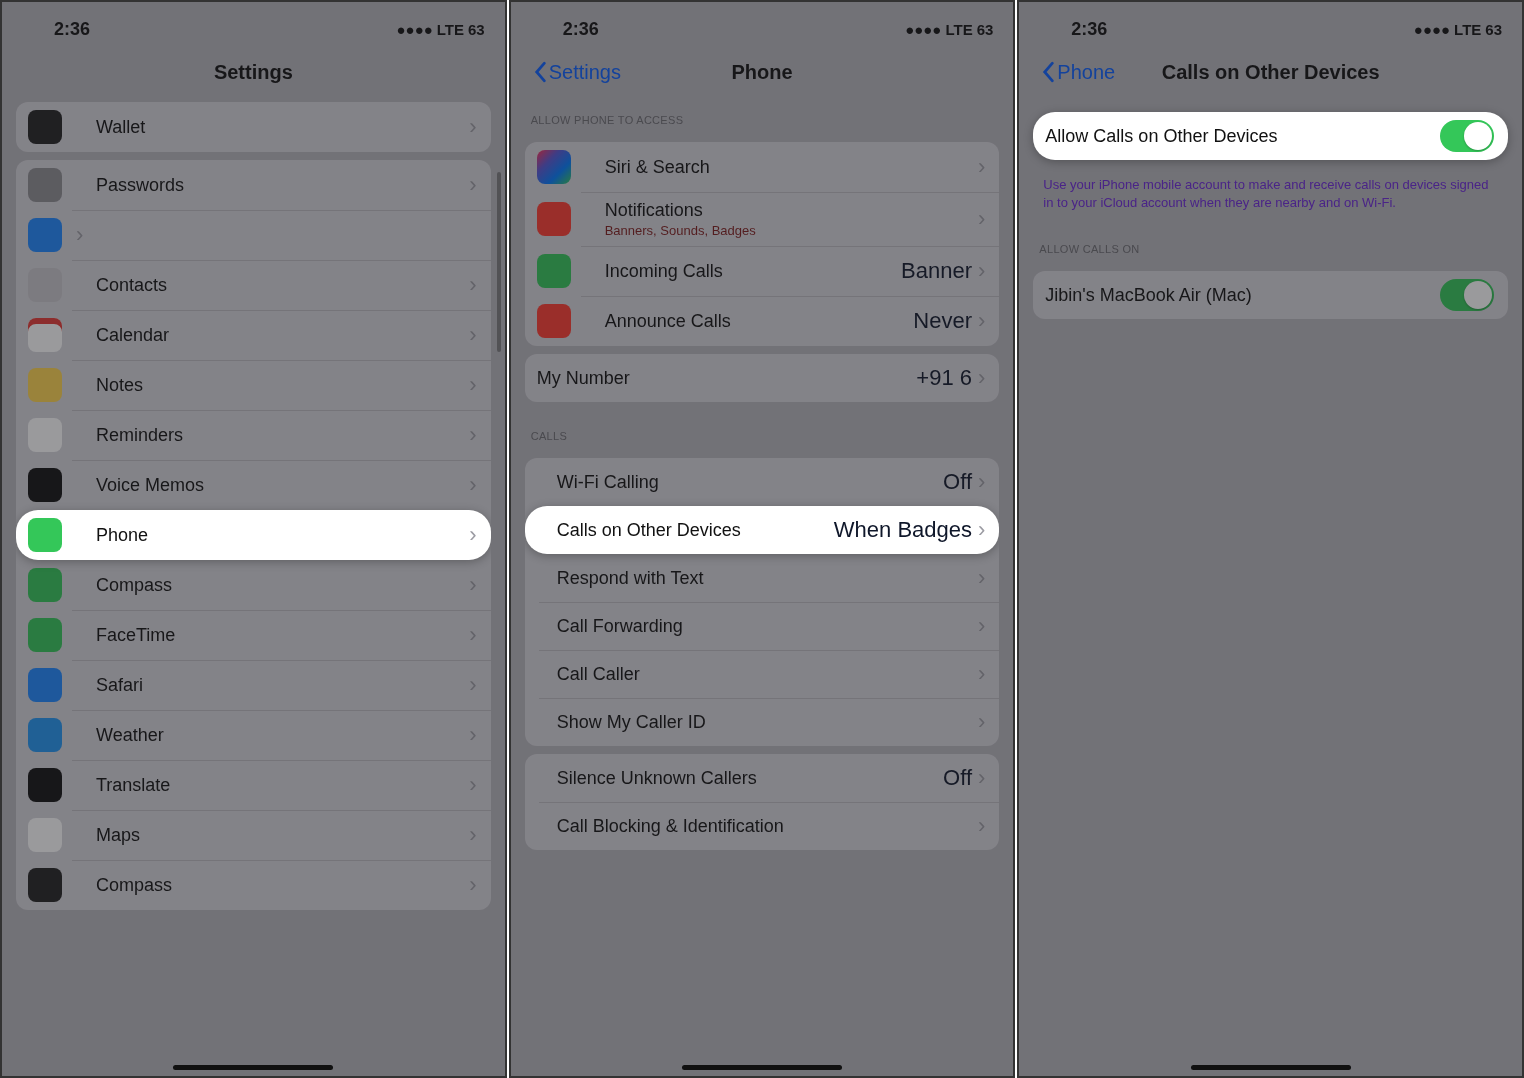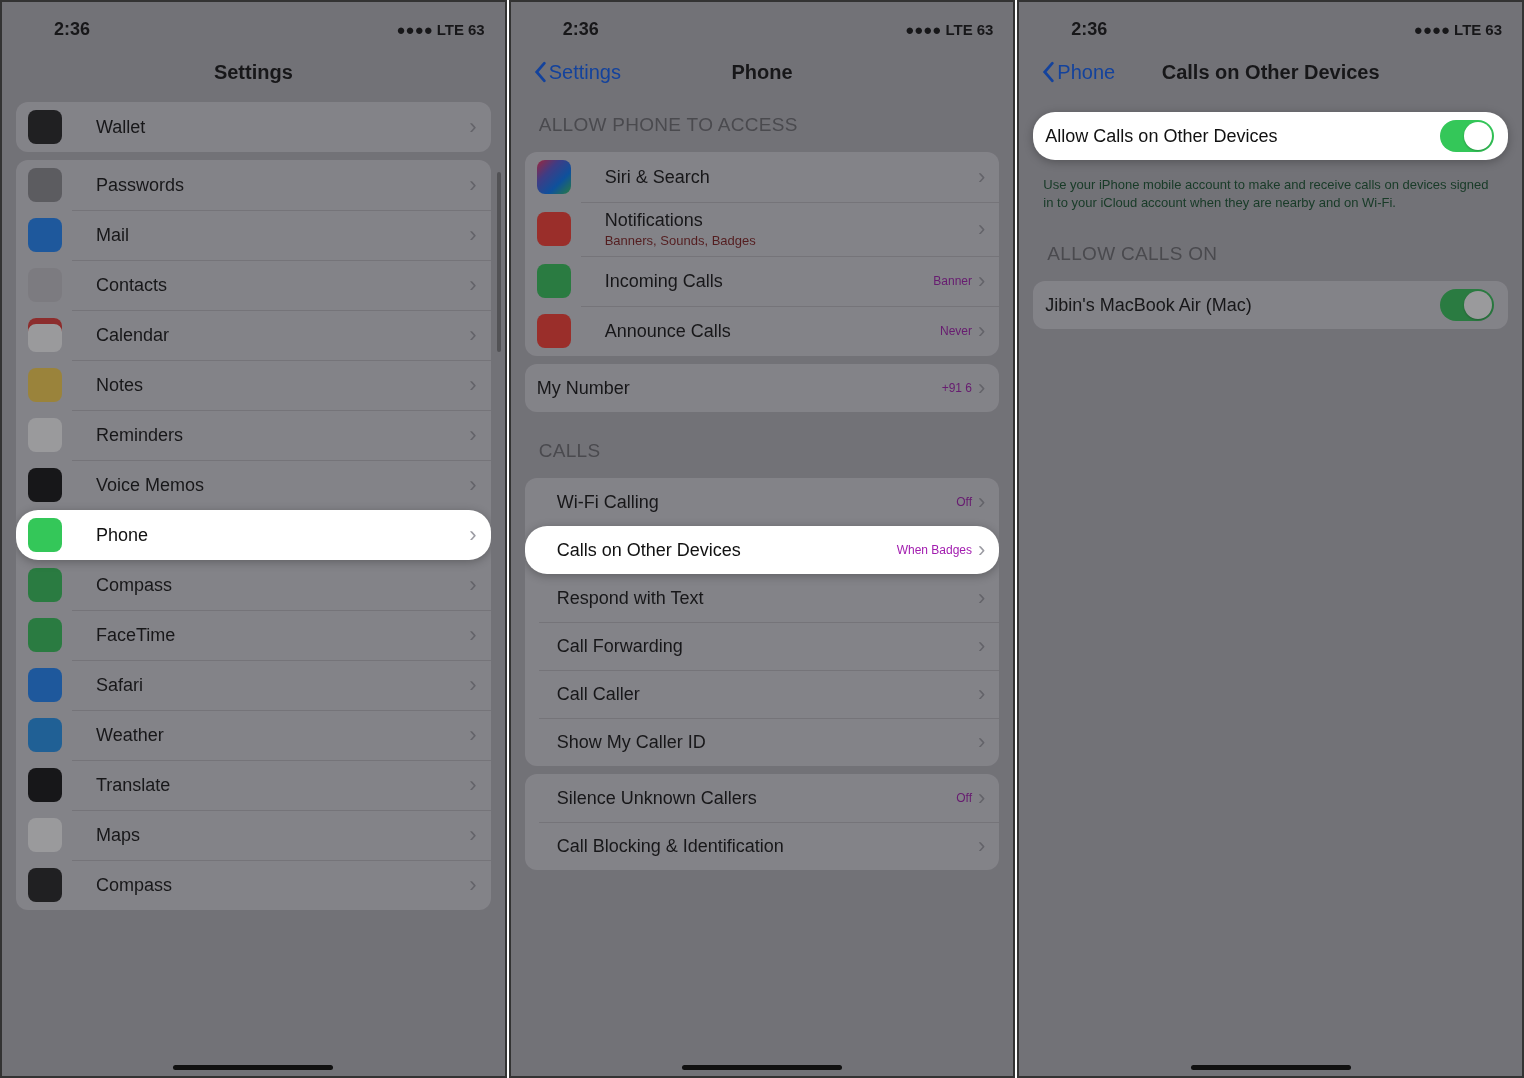--- a/index.html
+++ b/index.html
@@ -12,32 +12,32 @@
   .status { display: flex; justify-content: space-between; align-items: center; padding: 10px 20px 4px 28px; height: 48px; font-size: 18px; font-weight: 600; color: #111; margin-left: 24px; }
   .status .right { display: flex; align-items: center; gap: 4px; font-size: 15px; }
 
   
   .navhdr { display: flex; align-items: center; height: 44px; padding: 0 22px; position: relative; color:#111;}
   .navhdr .title { position: absolute; left: 0; right: 0; text-align: center; font-size: 20px; font-weight: 600; }
   .navhdr .back { color: #0a60ff; font-size: 20px; display: inline-flex; align-items: center; gap: 2px; z-index: 2;}
   .navhdr .back svg { width: 14px; height: 22px; }
 
   
-  .shdr { font-size: 19px; color: #6d6d72; padding: 20px 28px 8px; text-transform: uppercase; letter-spacing: 0.3px; }
-  .note { font-size: 13px; color: #14532d; padding: 8px 24px 12px; line-height: 1.35; }
+  .shdr { font-size: 11px; color: #6d6d72; padding: 20px 20px 8px; text-transform: uppercase; letter-spacing: 0.3px; }
+  .note { font-size: 13px; color: #6d28d9; padding: 8px 24px 12px; line-height: 1.35; }
 
   
   .card { background: #d6d5db; border-radius: 12px; margin: 8px 14px; overflow: hidden; }
   .row { display: flex; align-items: center; min-height: 48px; padding: 8px 14px 8px 12px; position: relative; color:#111;}
   .row + .row::before { content:""; position: absolute; top:0; left: 56px; right:0; height:1px; background: rgba(0,0,0,0.12); }
   .row.noicon + .row.noicon::before { left: 14px; }
   .row .icon { width: 34px; height: 34px; border-radius: 8px; margin-right: 14px; display:flex; align-items:center; justify-content:center; color:#fff; font-size:20px; flex-shrink:0;}
   .row .label { flex: 1; font-size: 18px; color: #111; }
   .row .sub { font-size: 13px; color: #7f1d1d; margin-top: 2px; }
-  .row .val { font-size: 12px; color: #a21caf; margin-right: 6px; }
+  .row .val { font-size: 22px; color: #0f172a; margin-right: 6px; }
   .row .chev { color: #9c9ca3; font-size: 22px; font-weight: 300; }
   .labels { display:flex; flex-direction:column; flex:1;margin-left:20px; }
 
   
   .toggle { width: 54px; height: 32px; border-radius: 16px; background: #34c759; position: relative; }
   .toggle::after { content:""; position:absolute; right:2px; top:2px; width:28px; height:28px; border-radius:50%; background:#fff; box-shadow:0 1px 2px rgba(0,0,0,0.25); }
 
   
   .hl { background:#fff; border-radius:22px; position:relative; z-index:100; box-shadow: 0 2px 10px rgba(0,0,0,0.28); }
   .card .row.hl + .row::before { content:none; }
@@ -83,23 +83,20 @@
   <div class="card" id="p1-card-b">
       <div class="row">
         <span class="icon ic-pass"></span>
         <div class="labels">
           <span class="label">Passwords</span>
         </div>
         <span class="chev">›</span>
       </div>
       <div class="row">
         <span class="icon ic-mail"></span>
-        <div class="labels">
-          <span class="label">Mail</span>
-        </div>
         <span class="chev">›</span>
       </div>
       <div class="row">
         <span class="icon ic-contacts"></span>
         <div class="labels">
           <span class="label">Contacts</span>
         </div>
         <span class="chev">›</span>
       </div>
       <div class="row">

